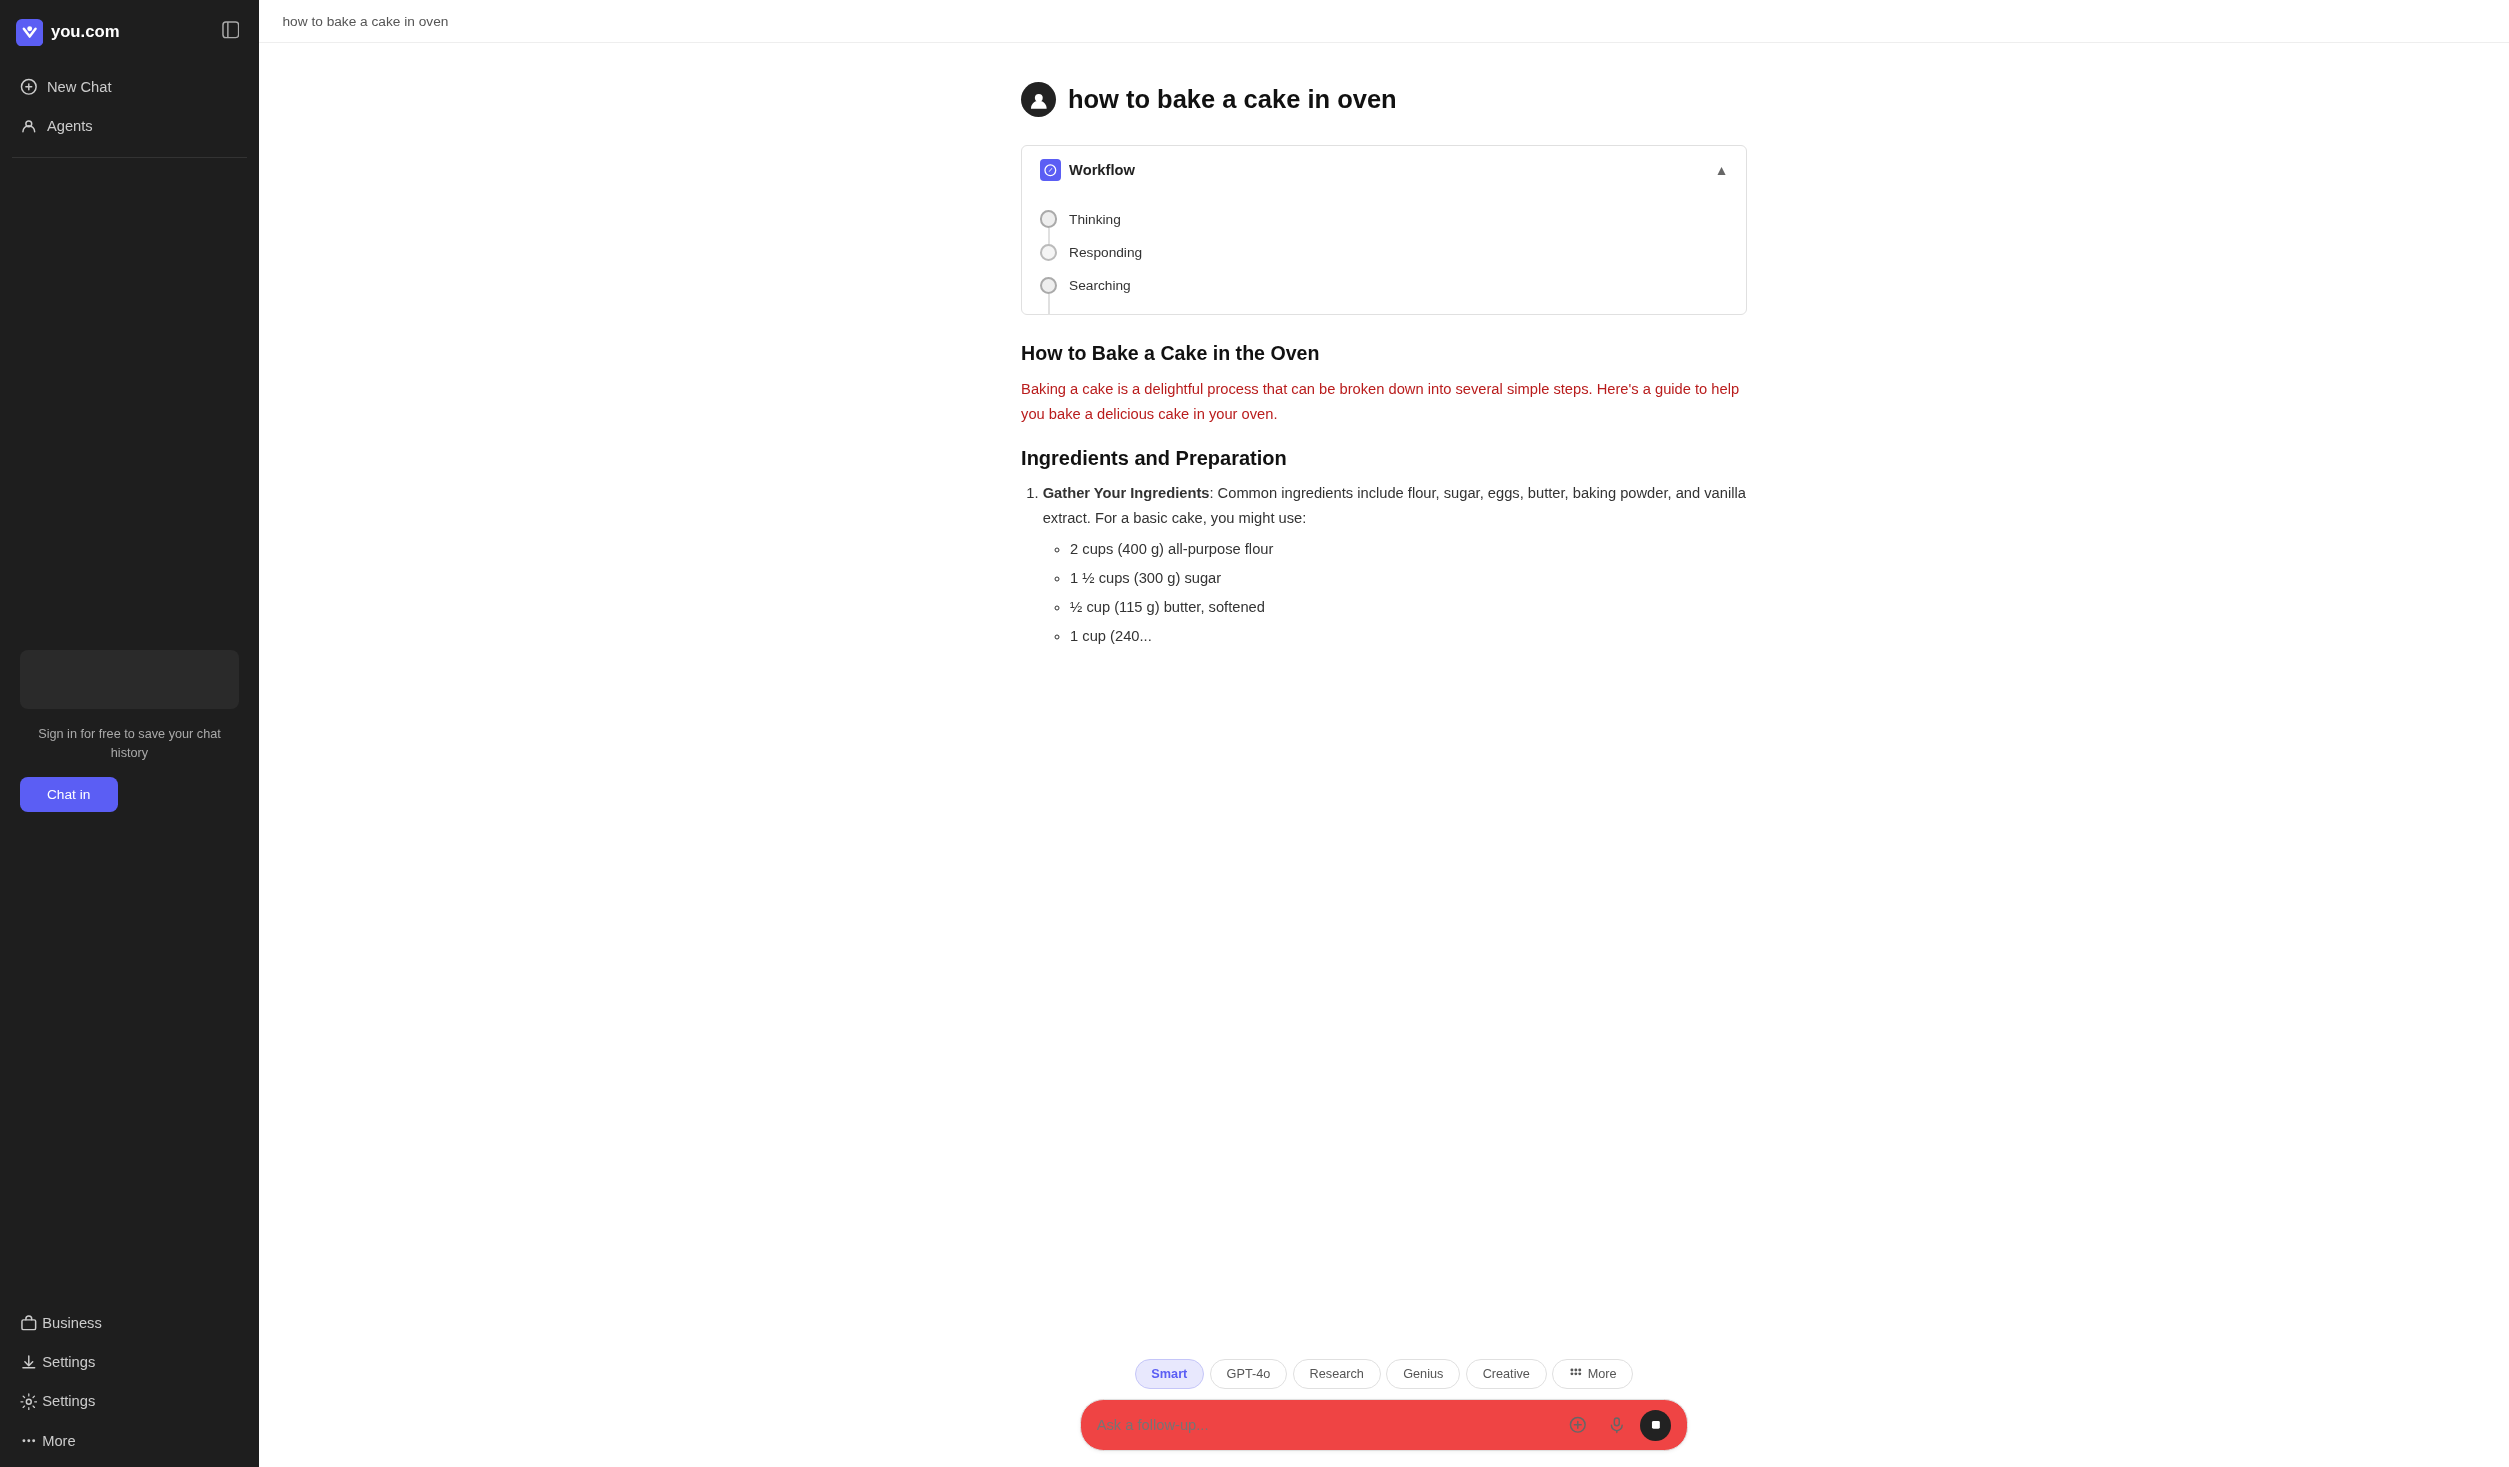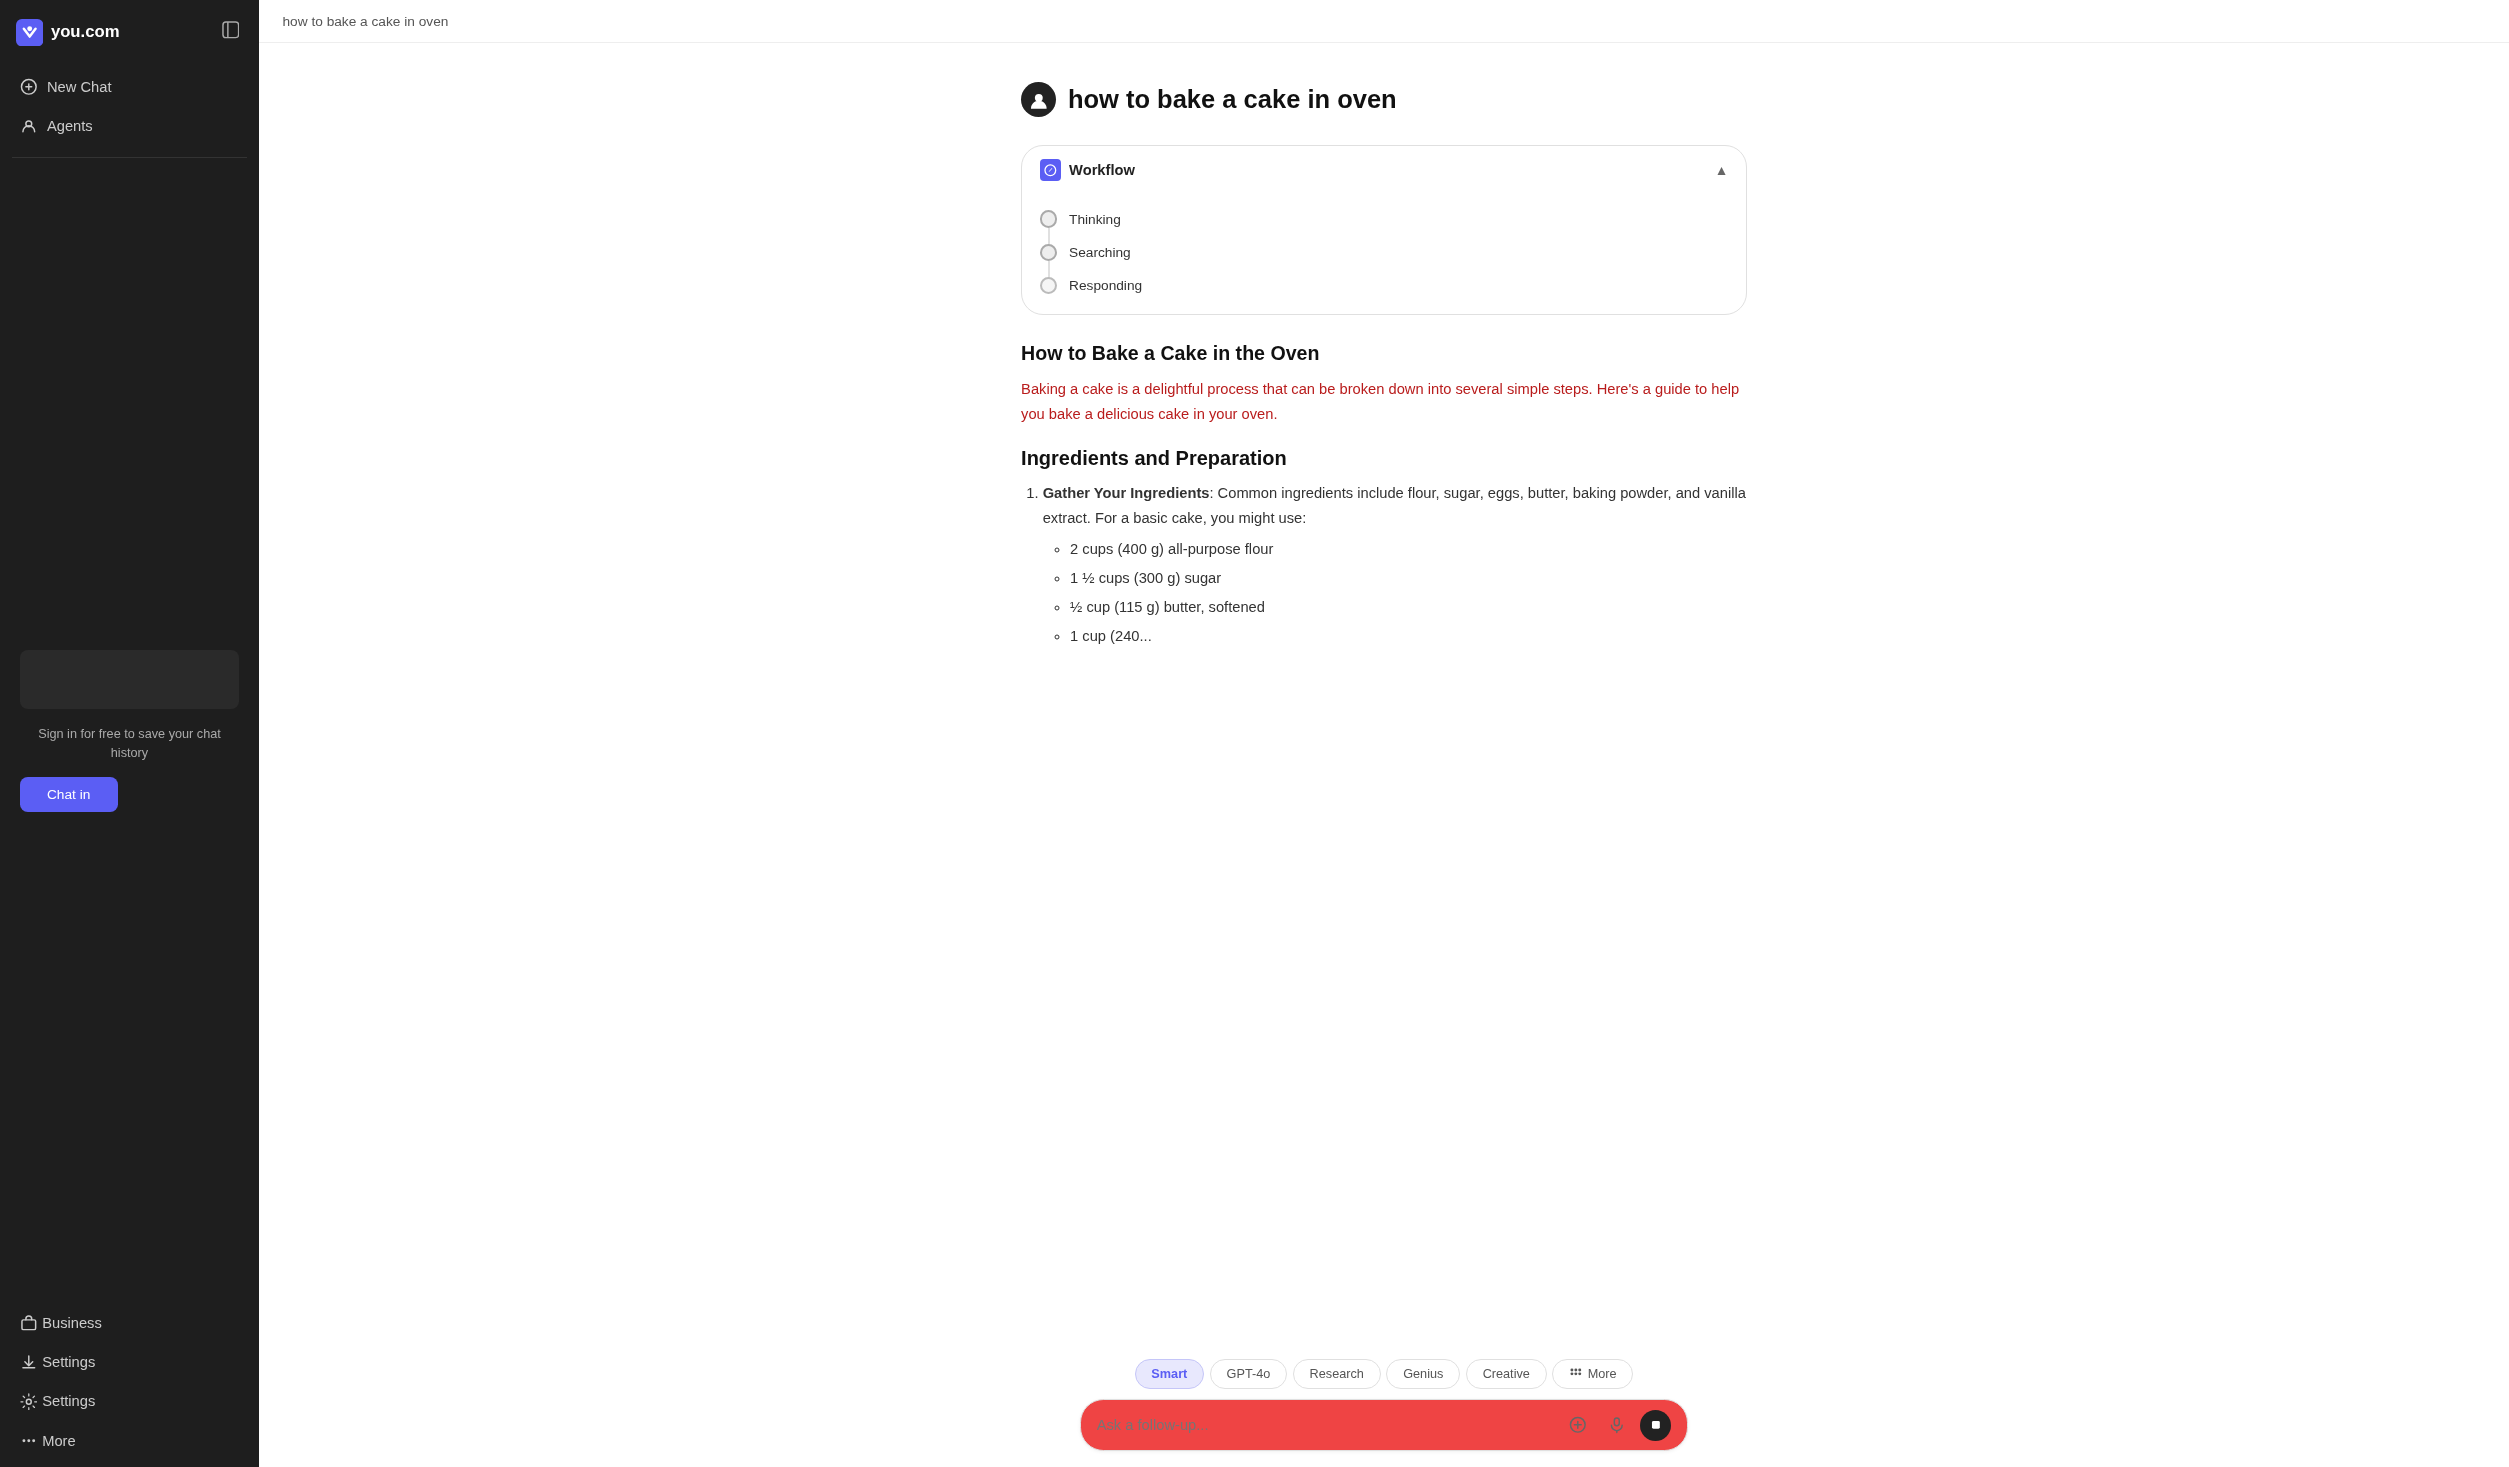--- a/index.html
+++ b/index.html
@@ -161,21 +161,21 @@
     }
     .query-text {
       font-size: 25.5px;
       font-weight: 600;
       color: #111;
     }
 
     
     .workflow-box {
       border: 1px solid #e0e0e0;
-      border-radius: 22px;
+      border-radius: 6px;
       margin-bottom: 27.4px;
       overflow: hidden;
     }
     .workflow-header {
       display: flex;
       align-items: center;
       justify-content: space-between;
       padding: 13.7px 17.6px;
       cursor: pointer;
     }
@@ -486,28 +486,28 @@
 
         <div class="workflow-steps">
 
           <div class="workflow-step">
             <div class="workflow-step-dot done"></div>
             <span class="workflow-step-label">Thinking</span>
             <div class="workflow-step-line"></div>
           </div>
 
           <div class="workflow-step">
+            <div class="workflow-step-dot active"></div>
+            <span class="workflow-step-label">Responding</span>
+          </div>
+
+          <div class="workflow-step">
             <div class="workflow-step-dot done"></div>
             <span class="workflow-step-label">Searching</span>
             <div class="workflow-step-line"></div>
-          </div>
-
-          <div class="workflow-step">
-            <div class="workflow-step-dot active"></div>
-            <span class="workflow-step-label">Responding</span>
           </div>
         </div>
       </div>
 
       <div class="answer-section">
         <h2>How to Bake a Cake in the Oven</h2>
         <p>Baking a cake is a delightful process that can be broken down into several simple steps. Here's a guide to help you bake a delicious cake in your oven.</p>
 
         <h3>Ingredients and Preparation</h3>
         <ol>

